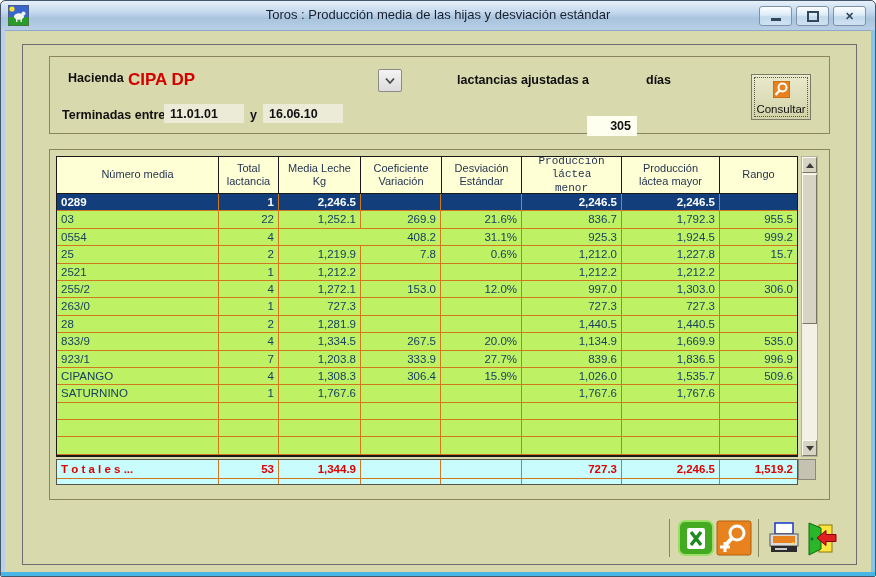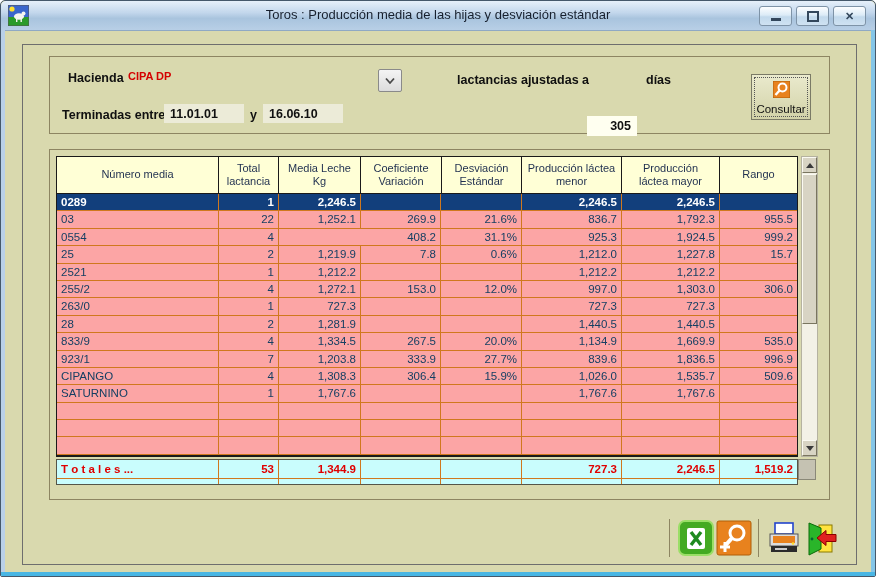--- a/index.html
+++ b/index.html
@@ -25,21 +25,21 @@
   .frame-bottom{position:absolute;left:0;right:0;bottom:0;height:4px;background:#49b6e4;}
   
   .client{position:absolute;left:4px;top:30px;width:866px;height:541px;
     background:#d9d9ae;}
   .main-panel{position:absolute;left:17px;top:13px;width:833px;height:519px;
     border:1px solid #6e6e6e;}
   .groupbox{position:absolute;border:1px solid #8d8562;}
   .form-box{left:44px;top:25px;width:779px;height:76px;}
   .table-box{left:44px;top:118px;width:779px;height:349px;}
   .lbl{position:absolute;font-size:12.5px;font-weight:bold;color:#101010;white-space:nowrap;}
-  .red-val{position:absolute;font-size:11px;font-weight:bold;color:#d40000;white-space:nowrap;}
+  .red-val{position:absolute;font-size:17px;font-weight:bold;color:#d40000;white-space:nowrap;}
   .flat-input{position:absolute;border:none;font-family:"Liberation Sans",sans-serif;
     font-size:12.5px;font-weight:bold;color:#101010;padding:0 6px;outline:none;}
   .date-in{width:68px;height:19px;background:#ecebd8;}
   .days-in{width:38px;height:20px;background:#fffff0;text-align:right;margin-top:47px;}
   .combo-btn{position:absolute;left:328px;top:12px;width:22px;height:21px;
     border:1px solid #8a8a8a;border-radius:2px;cursor:pointer;
     background:linear-gradient(#f4f4f4,#dcdcdc);display:flex;align-items:center;justify-content:center;}
   .consult-btn{position:absolute;left:701px;top:17px;width:58px;height:44px;
     border:1px solid #7a7a66;background:linear-gradient(#eaeacd,#d2d2a8);cursor:pointer;}
   .consult-inner{position:absolute;inset:2px;border:1px dotted #555;
@@ -50,21 +50,21 @@
   .grid{position:absolute;left:51px;top:125px;width:762px;height:301px;}
   .grid-main{position:absolute;left:0;top:0;width:742px;height:301px;box-sizing:border-box;
     border:1px solid #1a1a1a;border-bottom:3px solid #1a1a1a;background:#c9fdfd;}
   .g-header{display:flex;height:37px;background:#ffffd6;border-bottom:1px solid #1a1a1a;
     box-sizing:border-box;}
   .g-hcell{box-sizing:border-box;border-right:1px solid #1a1a1a;display:flex;
     flex-direction:column;align-items:center;justify-content:center;
     font-size:11px;color:#1f2f4f;line-height:1.2;text-align:center;}
   .g-hcell:last-child{border-right:none;}
   .g-row{display:flex;height:17.4px;box-sizing:border-box;border-bottom:1px solid #d0781e;
-    background:#fca5a5;cursor:default;}
+    background:#bef264;cursor:default;}
   .g-row.selected{background:#123f7c;}
   .g-row.selected .g-cell{color:#ffffff;font-weight:bold;}
   .g-cell{box-sizing:border-box;border-right:1px solid #d0781e;font-size:11.5px;
     color:#153f63;overflow:hidden;white-space:nowrap;line-height:16px;}
   .g-cell:last-child{border-right:none;}
   .g-cell.left{text-align:left;padding-left:4px;}
   .g-cell.num{text-align:right;padding-right:4px;}
   
   .vscroll{position:absolute;left:745px;top:0;width:17px;height:301px;background:#f3f1e6;
     border:1px solid #b5b2a0;box-sizing:border-box;}
@@ -180,21 +180,21 @@
               <div>Kg</div>
             </div>
             <div class="g-hcell" style="width: 81px;">
               <div>Coeficiente</div>
               <div>Variación</div>
             </div>
             <div class="g-hcell" style="width: 80px;">
               <div>Desviación</div>
               <div>Estándar</div>
             </div>
-            <div class="g-hcell" style="width: 100px;">
+            <div class="g-hcell" style="width: 100px; font-family: Liberation Mono, monospace;">
               <div>Producción láctea</div>
               <div>menor</div>
             </div>
             <div class="g-hcell" style="width: 98px;">
               <div>Producción</div>
               <div>láctea mayor</div>
             </div>
             <div class="g-hcell" style="width: 77px;">
               <div>Rango</div>
             </div>

